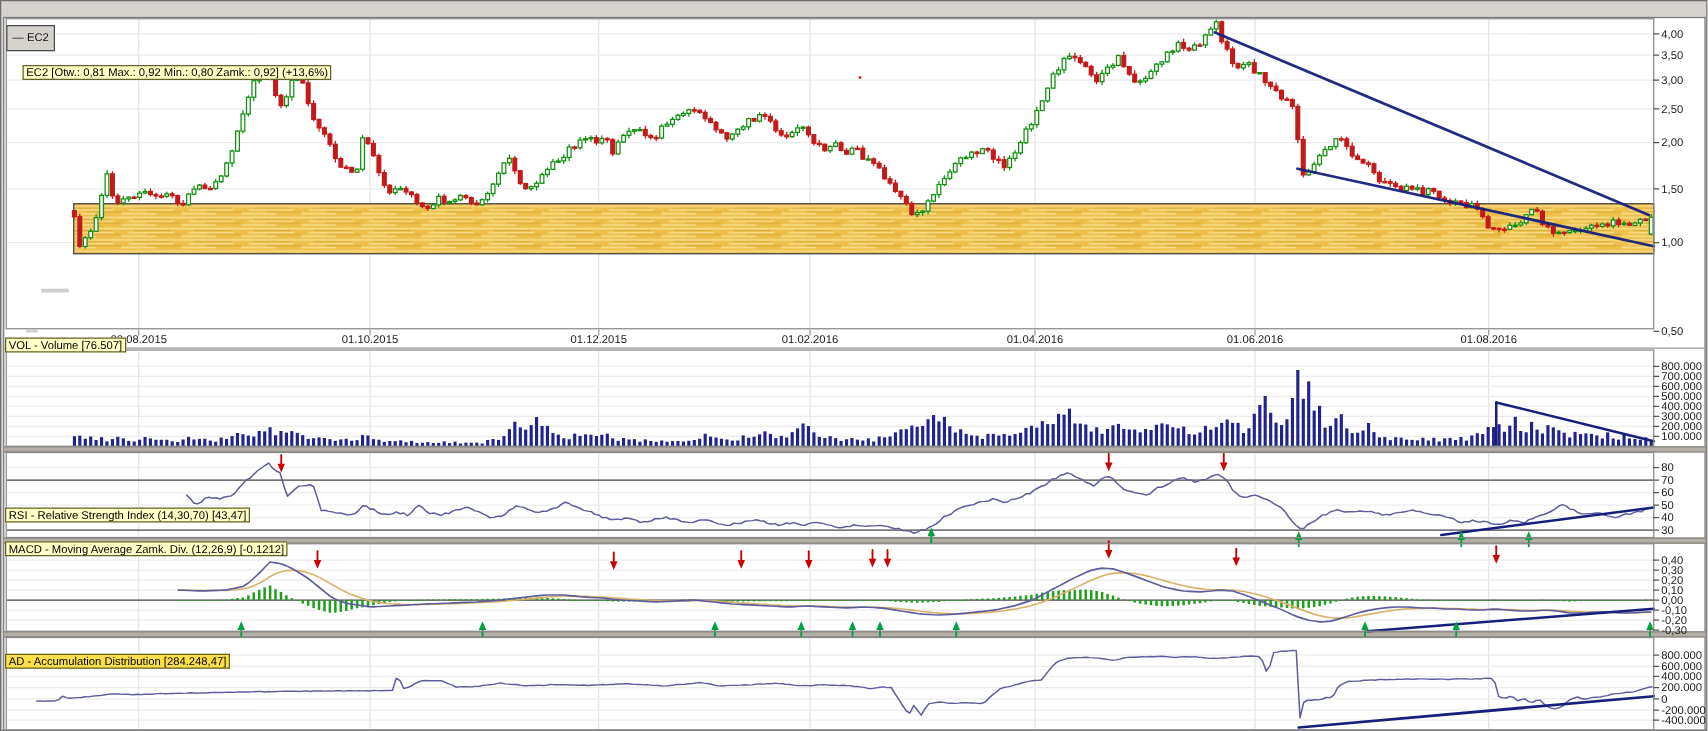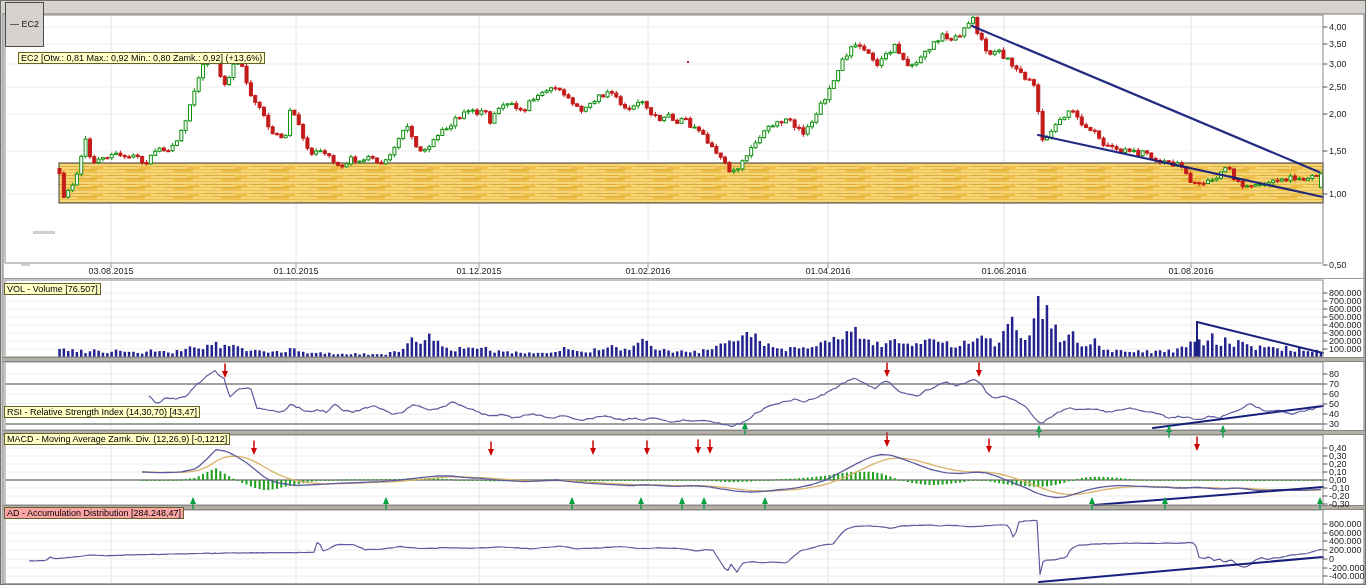--- a/index.html
+++ b/index.html
@@ -1,18 +1,18 @@
 <!DOCTYPE html>
 <html><head>
 <meta charset="utf-8">
 <style>
   html,body{margin:0;padding:0}
   body{width:1366px;height:585px;overflow:hidden;background:#d6d3ce;font-family:"Liberation Sans",sans-serif}
   .window{position:relative;width:1366px;height:585px;background:#d6d3ce;border:1px solid #6e6e6e;box-sizing:border-box}
-  .tab{position:absolute;left:4px;top:1px;height:11px;line-height:11px;padding:16px 4px;font-size:9px;
+  .tab{position:absolute;left:4px;top:19px;height:11px;line-height:11px;padding:4px 4px;font-size:9px;
        background:#d6d3ce;border:1px solid #4a4a4a;color:#111;z-index:4;cursor:default}
   svg.chart{position:absolute;left:0;top:0;z-index:1}
   svg text{font-size:9px;fill:#1c1c1c;font-family:"Liberation Sans",sans-serif}
   .hdr{position:absolute;z-index:3;font-size:9px;line-height:10px;padding:0 2px;border:1px solid #62622a;
        color:#000;white-space:nowrap;cursor:default}
   .artifact{position:absolute;z-index:2;background:#c6c6c6;opacity:.85}
   .speck{position:absolute;z-index:2;width:2px;height:2px;background:#c41a1a}
 </style>
 </head>
 <body>
@@ -1430,21 +1430,21 @@
         <line x1="827" y1="263" x2="827" y2="267" stroke="#999" stroke-width="1" stroke-linecap="round" opacity="1"></line>
         <text x="827" y="273" text-anchor="middle">01.04.2016</text>
         <line x1="1003" y1="263" x2="1003" y2="267" stroke="#999" stroke-width="1" stroke-linecap="round" opacity="1"></line>
         <text x="1003" y="273" text-anchor="middle">01.06.2016</text>
         <line x1="1190" y1="263" x2="1190" y2="267" stroke="#999" stroke-width="1" stroke-linecap="round" opacity="1"></line>
         <text x="1190" y="273" text-anchor="middle">01.08.2016</text>
       </g>
   </svg>
 
   <div class="hdr" style="left: 17px; top: 15px; background: rgb(255, 255, 198); margin-top: 36px;">EC2 [Otw.: 0,81  Max.: 0,92  Min.: 0,80  Zamk.: 0,92] (+13,6%)</div>
-  <div class="hdr" style="left: 3px; top: 282px; background: rgb(255, 255, 198);">VOL - Volume [76.507]</div>
+  <div class="hdr" style="left: 3px; top: 269px; background: rgb(255, 255, 198);">VOL - Volume [76.507]</div>
   <div class="hdr" style="left: 3px; top: 358px; background: rgb(255, 255, 198); margin-top: 47px;">RSI - Relative Strength Index (14,30,70) [43,47]</div>
   <div class="hdr" style="left: 3px; top: 432px; background: rgb(255, 255, 198);">MACD - Moving Average Zamk. Div. (12,26,9) [-0,1212]</div>
-  <div class="hdr" style="left: 3px; top: 506px; background: #fca5a5;">AD - Accumulation Distribution [284.248,47]</div>
+  <div class="hdr" style="left: 3px; top: 522px; background: #fde047;">AD - Accumulation Distribution [284.248,47]</div>
 
   <div class="artifact" style="left:32px;top:230px;width:22px;height:3px"></div>
   <div class="artifact" style="left:20px;top:263px;width:9px;height:2px"></div>
   <div class="speck" style="left:686px;top:60px"></div>
 </div>
 
 </body></html>

